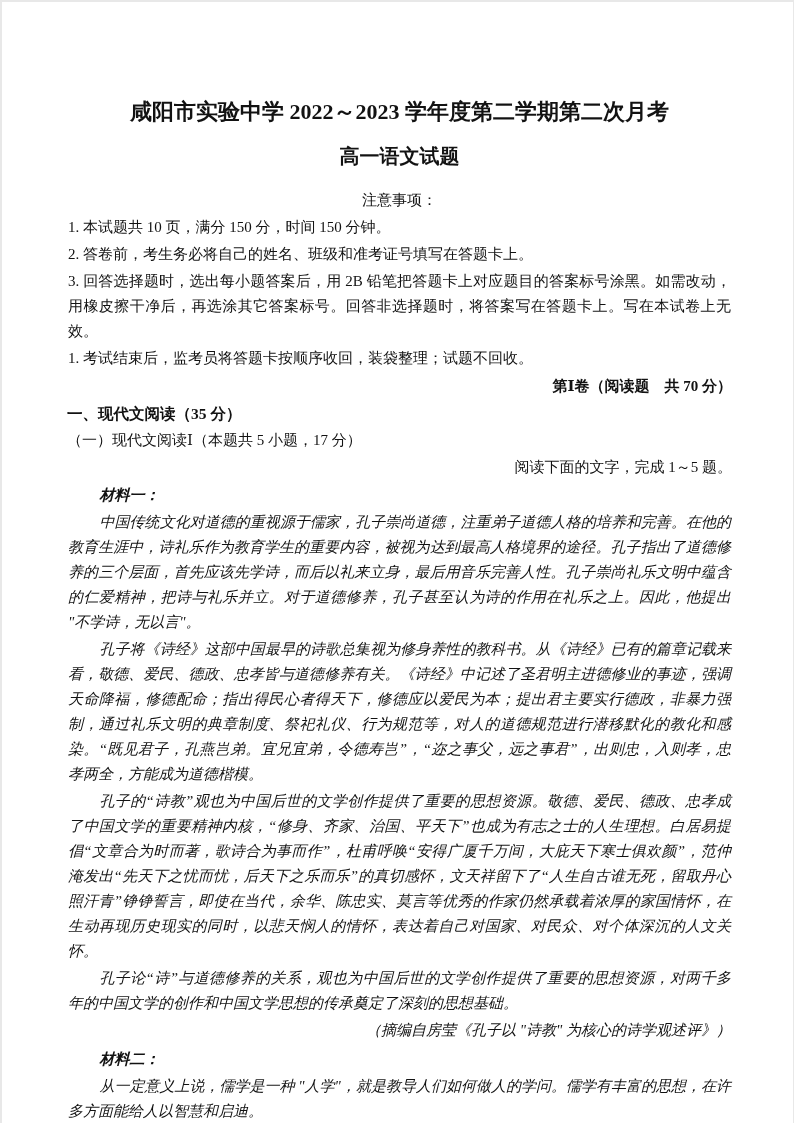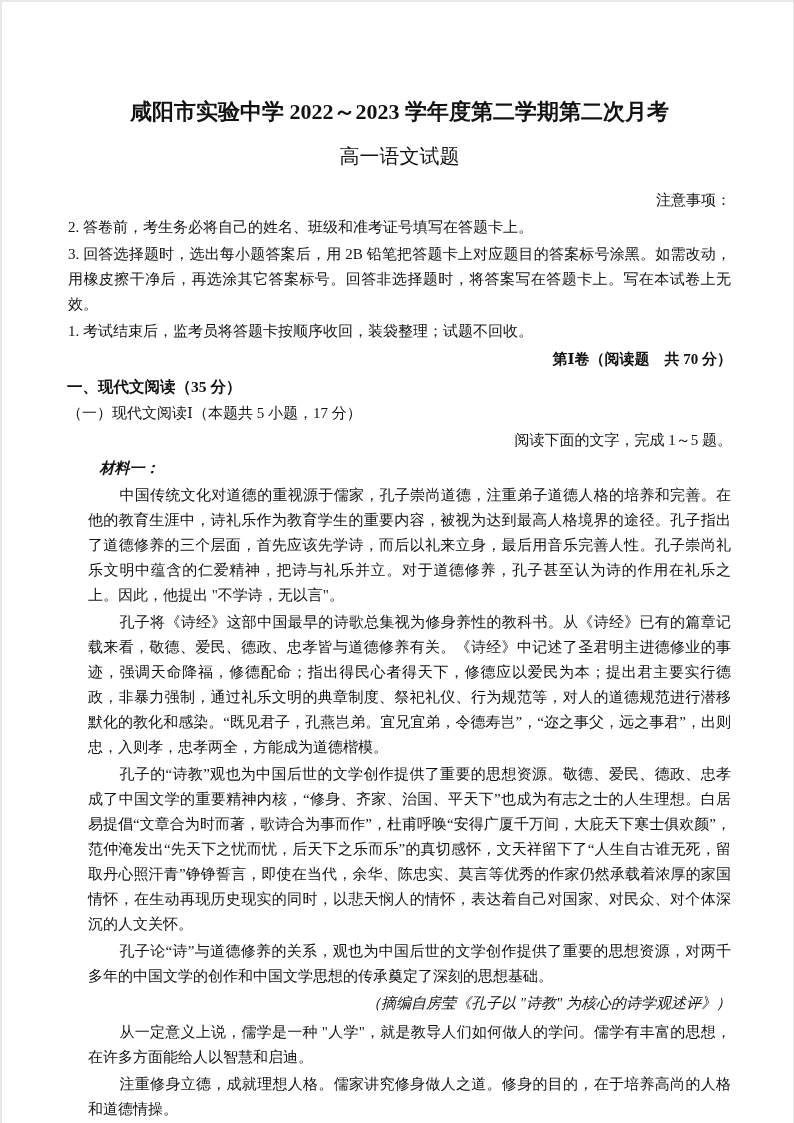--- a/index.html
+++ b/index.html
@@ -18,86 +18,88 @@
   }
   .exam-title {
     font-size: 22px;
     font-weight: bold;
     text-align: center;
     line-height: 28px;
     margin-bottom: 15px;
   }
   .exam-subtitle {
     font-size: 20px;
-    font-weight: normal;
+    font-weight: bold;
     text-align: center;
     line-height: 26px;
     margin-bottom: 16px;
   }
   p {
     font-size: 15px;
     line-height: 25px;
     text-align: justify;
     text-justify: inter-character;
   }
-  .notice-heading { text-align: right; }
+  .notice-heading { text-align: center; }
   .part-heading {
     font-weight: bold;
     text-align: right;
   }
   .section-heading {
     font-weight: bold;
     font-size: 15.5px;
   }
   .subsection-heading { text-align: left; }
   .instruction { text-align: right; }
   .material-label {
     font-weight: bold;
     font-style: italic;
     text-indent: 2.1em;
   }
   .passage {
+    font-style: italic;
     text-indent: 2.1em;
-    margin-left: 20px;
   }
   .citation {
     font-style: italic;
     text-align: right;
     text-indent: 0;
   }
 </style>
 </head>
 <body>
 
 <div class="page">
   <div class="content">
 
     <h1 class="exam-title">咸阳市实验中学 2022～2023 学年度第二学期第二次月考</h1>
     <h2 class="exam-subtitle">高一语文试题</h2>
 
     <div>
       <p class="notice-heading">注意事项：</p>
+      <p class="notice-item">1. 本试题共 10 页，满分 150 分，时间 150 分钟。</p>
       <p class="notice-item">2. 答卷前，考生务必将自己的姓名、班级和准考证号填写在答题卡上。</p>
       <p class="notice-item">3. 回答选择题时，选出每小题答案后，用 2B 铅笔把答题卡上对应题目的答案标号涂黑。如需改动，用橡皮擦干净后，再选涂其它答案标号。回答非选择题时，将答案写在答题卡上。写在本试卷上无效。</p>
       <p class="notice-item">1. 考试结束后，监考员将答题卡按顺序收回，装袋整理；试题不回收。</p>
     </div>
 
     <p class="part-heading">第Ⅰ卷（阅读题　共 70 分）</p>
     <p class="section-heading">一、现代文阅读（35 分）</p>
     <p class="subsection-heading">（一）现代文阅读Ⅰ（本题共 5 小题，17 分）</p>
     <p class="instruction">阅读下面的文字，完成 1～5 题。</p>
 
     <div>
       <p class="material-label">材料一：</p>
       <p class="passage">中国传统文化对道德的重视源于儒家，孔子崇尚道德，注重弟子道德人格的培养和完善。在他的教育生涯中，诗礼乐作为教育学生的重要内容，被视为达到最高人格境界的途径。孔子指出了道德修养的三个层面，首先应该先学诗，而后以礼来立身，最后用音乐完善人性。孔子崇尚礼乐文明中蕴含的仁爱精神，把诗与礼乐并立。对于道德修养，孔子甚至认为诗的作用在礼乐之上。因此，他提出 "不学诗，无以言"。</p>
       <p class="passage">孔子将《诗经》这部中国最早的诗歌总集视为修身养性的教科书。从《诗经》已有的篇章记载来看，敬德、爱民、德政、忠孝皆与道德修养有关。《诗经》中记述了圣君明主进德修业的事迹，强调天命降福，修德配命；指出得民心者得天下，修德应以爱民为本；提出君主要实行德政，非暴力强制，通过礼乐文明的典章制度、祭祀礼仪、行为规范等，对人的道德规范进行潜移默化的教化和感染。“既见君子，孔燕岂弟。宜兄宜弟，令德寿岂”，“迩之事父，远之事君”，出则忠，入则孝，忠孝两全，方能成为道德楷模。</p>
       <p class="passage">孔子的“诗教”观也为中国后世的文学创作提供了重要的思想资源。敬德、爱民、德政、忠孝成了中国文学的重要精神内核，“修身、齐家、治国、平天下”也成为有志之士的人生理想。白居易提倡“文章合为时而著，歌诗合为事而作”，杜甫呼唤“安得广厦千万间，大庇天下寒士俱欢颜”，范仲淹发出“先天下之忧而忧，后天下之乐而乐”的真切感怀，文天祥留下了“人生自古谁无死，留取丹心照汗青”铮铮誓言，即使在当代，余华、陈忠实、莫言等优秀的作家仍然承载着浓厚的家国情怀，在生动再现历史现实的同时，以悲天悯人的情怀，表达着自己对国家、对民众、对个体深沉的人文关怀。</p>
       <p class="passage">孔子论“诗”与道德修养的关系，观也为中国后世的文学创作提供了重要的思想资源，对两千多年的中国文学的创作和中国文学思想的传承奠定了深刻的思想基础。</p>
       <p class="citation">（摘编自房莹《孔子以 "诗教" 为核心的诗学观述评》）</p>
     </div>
 
     <div>
+      <p class="material-label">材料二：</p>
       <p class="passage">从一定意义上说，儒学是一种 "人学"，就是教导人们如何做人的学问。儒学有丰富的思想，在许多方面能给人以智慧和启迪。</p>
       <p class="passage">注重修身立德，成就理想人格。儒家讲究修身做人之道。修身的目的，在于培养高尚的人格和道德情操。</p>
     </div>
 
   </div>
 </div>
 
 </body></html>

